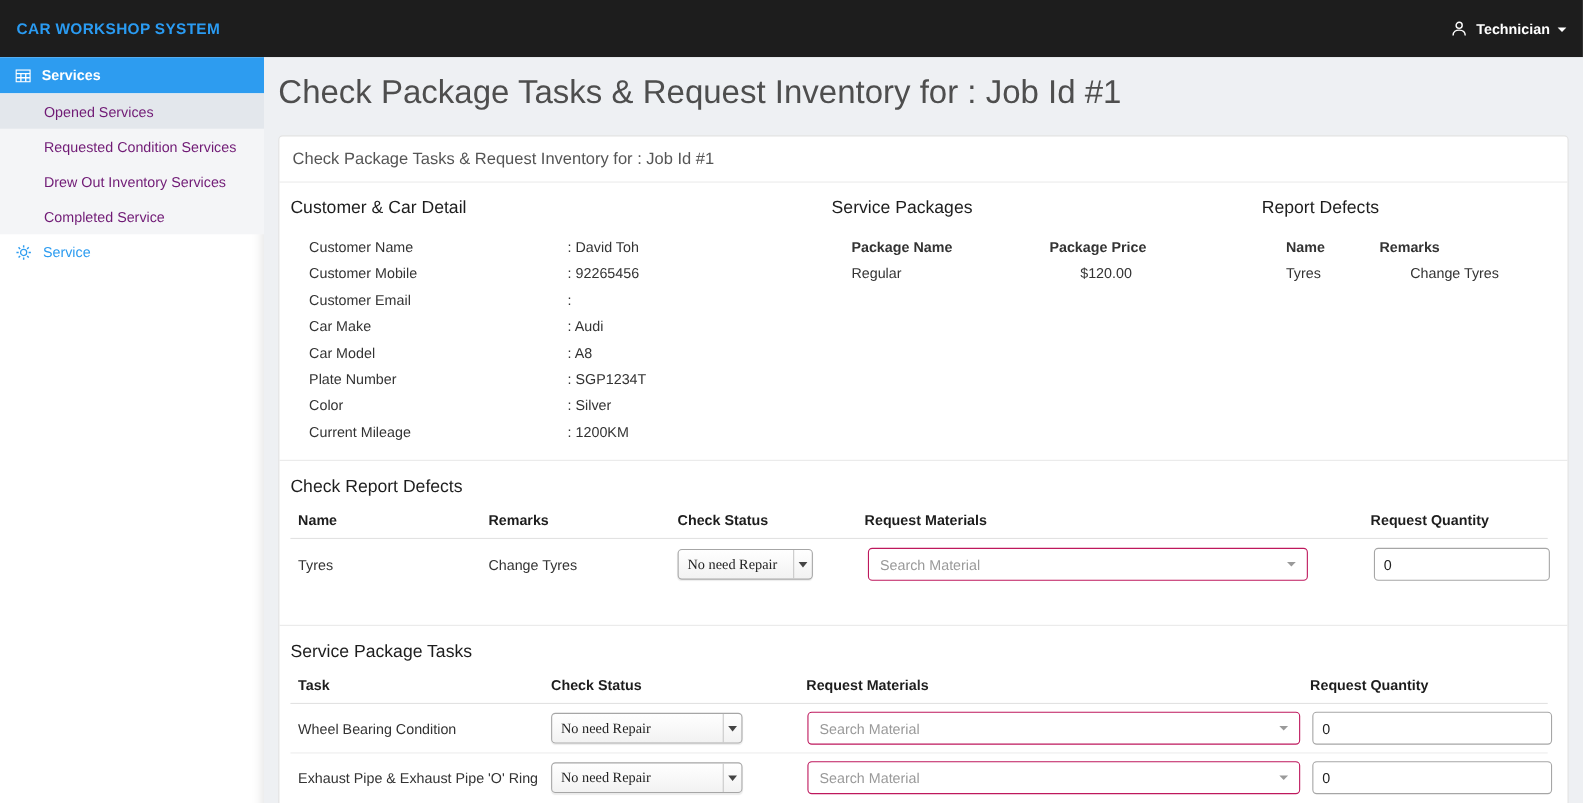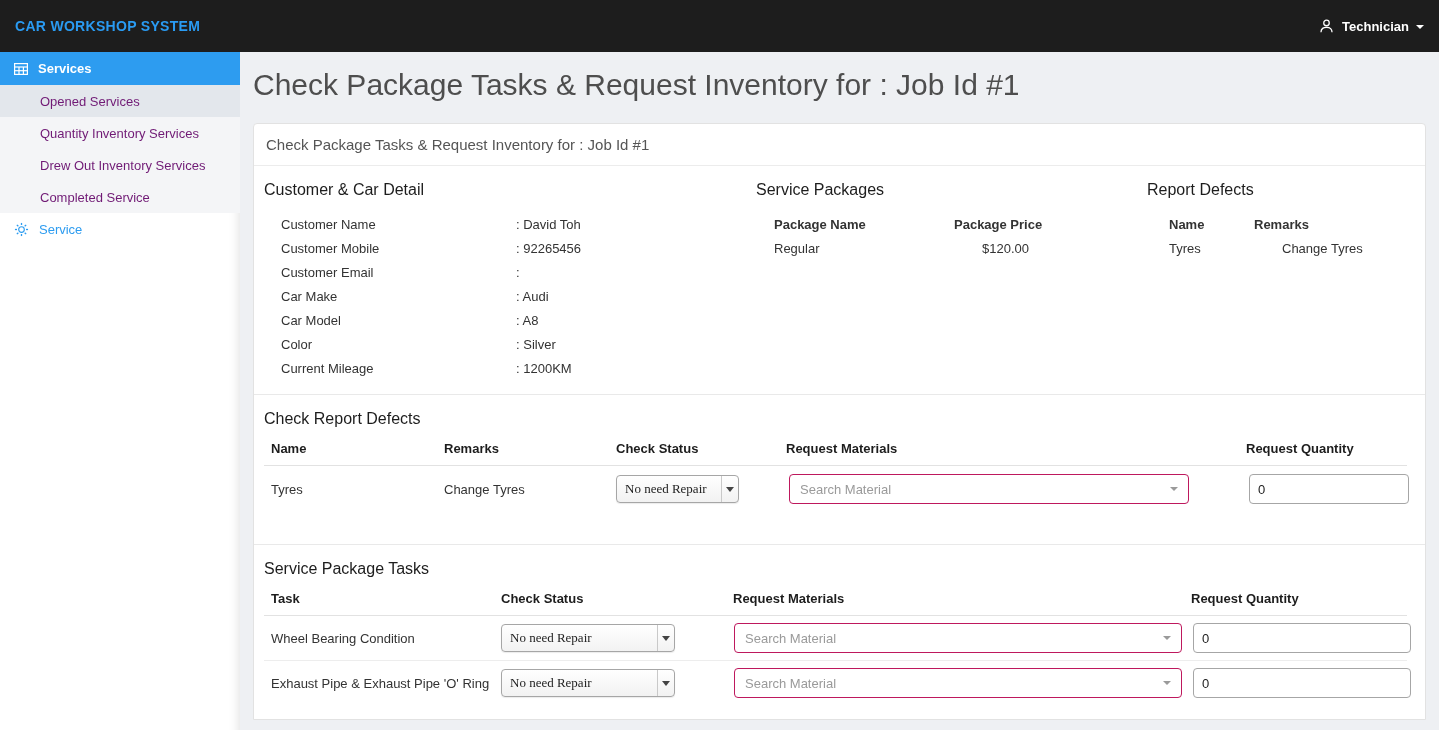--- a/index.html
+++ b/index.html
@@ -120,21 +120,21 @@
           <line x1="0.6" y1="4" x2="13.4" y2="4" stroke="#fff" stroke-width="1.2"></line>
           <line x1="5" y1="4" x2="5" y2="11.4" stroke="#fff" stroke-width="1.2"></line>
           <line x1="9.4" y1="4" x2="9.4" y2="11.4" stroke="#fff" stroke-width="1.2"></line>
           <line x1="0.6" y1="7.7" x2="13.4" y2="7.7" stroke="#fff" stroke-width="1.2"></line>
         </svg>
       </span>
       <span>Services</span>
     </div>
     <div class="submenu">
       <a class="sub-item selected">Opened Services</a>
-      <a class="sub-item">Quantity Inventory Services</a>
+      <a class="sub-item">Requested Condition Services</a>
       <a class="sub-item">Drew Out Inventory Services</a>
       <a class="sub-item">Completed Service</a>
     </div>
     <div class="nav-item">
       <span class="icon">
         <svg width="15" height="15" viewBox="0 0 16 16">
           <circle cx="8" cy="8" r="3" fill="none" stroke="#2d9cf0" stroke-width="1.2"></circle>
           <g stroke="#2d9cf0" stroke-width="1.4">
             <line x1="8" y1="1" x2="8" y2="3.2"></line>
               <line x1="8" y1="12.8" x2="8" y2="15"></line>
@@ -175,20 +175,24 @@
             </div>
             <div class="kv-row">
               <span class="kv-label">Car Make</span>
               <span class="kv-value">: Audi</span>
             </div>
             <div class="kv-row">
               <span class="kv-label">Car Model</span>
               <span class="kv-value">: A8</span>
             </div>
             <div class="kv-row">
+              <span class="kv-label">Plate Number</span>
+              <span class="kv-value">: SGP1234T</span>
+            </div>
+            <div class="kv-row">
               <span class="kv-label">Color</span>
               <span class="kv-value">: Silver</span>
             </div>
             <div class="kv-row">
               <span class="kv-label">Current Mileage</span>
               <span class="kv-value">: 1200KM</span>
             </div>
           </div>
 
           <div class="col-b">

